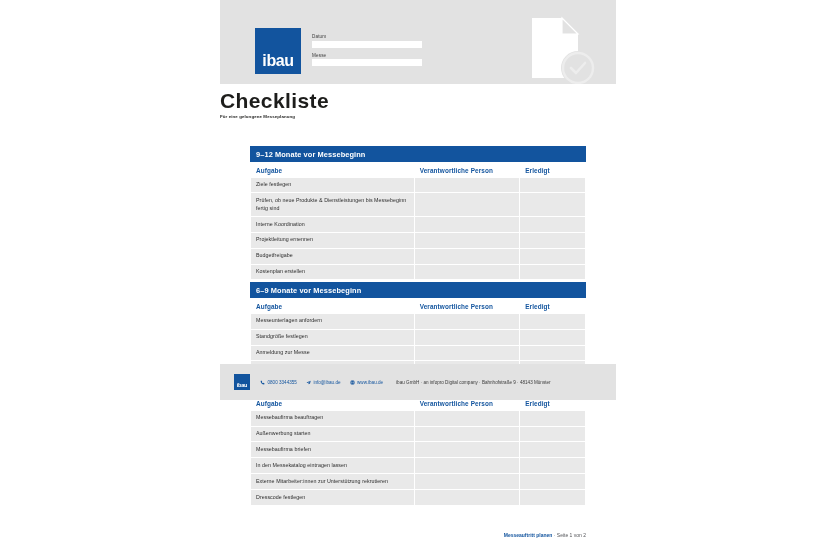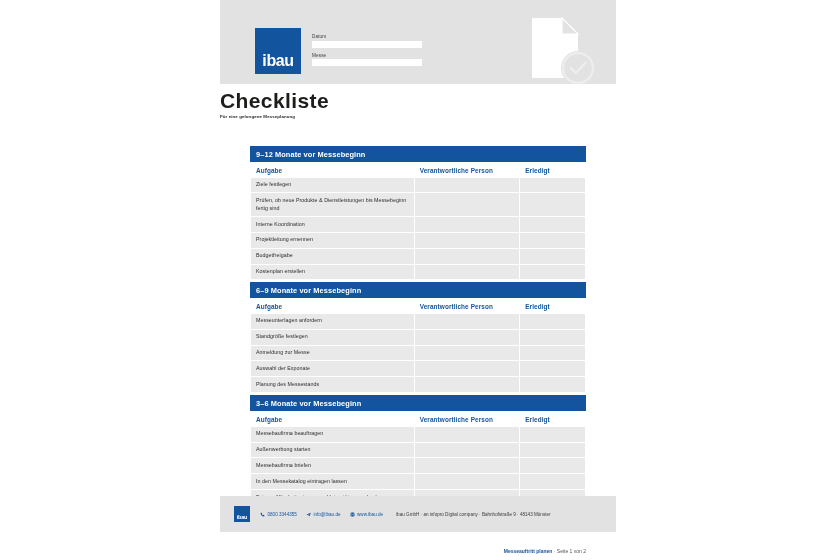--- a/index.html
+++ b/index.html
@@ -14,21 +14,21 @@
     overflow: hidden;
     position: relative;
   }
 
   
   .page {
     position: absolute;
     left: 220px;
     top: 0;
     width: 396px;
-    height: 532px;
+    height: 400px;
     background: #ffffff;
   }
 
   
   .header-band {
     position: relative;
     width: 100%;
     height: 84px;
     background: #e2e2e2;
     overflow: hidden;
@@ -354,21 +354,20 @@
           <tr>
             <td>Planung des Messestands</td>
             <td class="cell-empty"></td>
             <td class="cell-empty"></td>
           </tr>
         </tbody>
       </table>
     </div>
 
     <div class="section">
-      <div class="section-bar">3–6 Monate vor Messebeginn</div>
       <table class="checklist">
         <colgroup>
             <col style="width:49%">
             <col style="width:31.5%">
             <col style="width:19.5%">
           </colgroup>
         <thead>
           <tr>
             <th class="col-task">Aufgabe</th>
             <th class="col-person">Verantwortliche Person</th>

